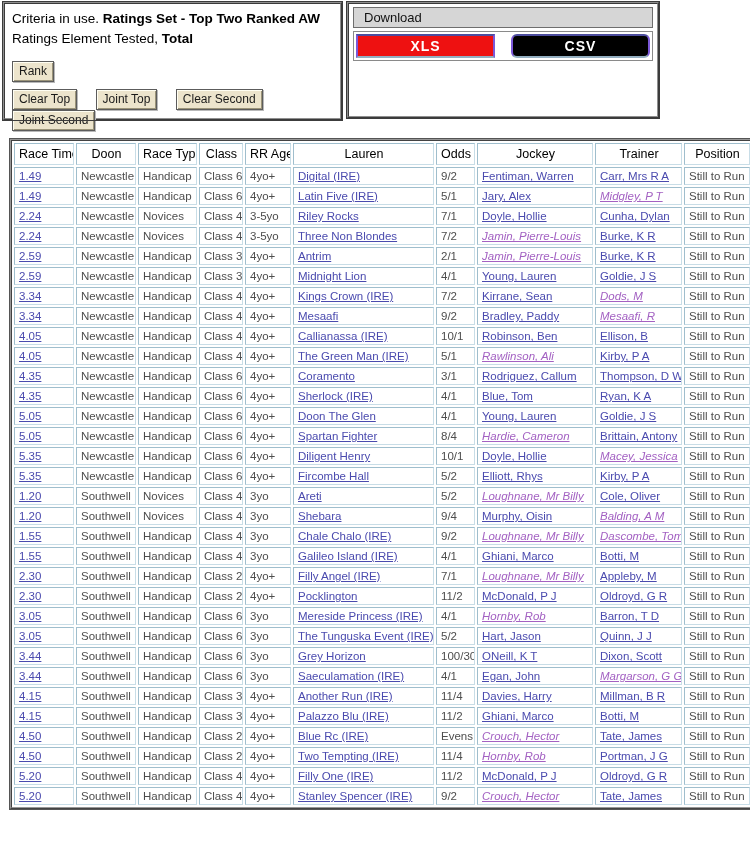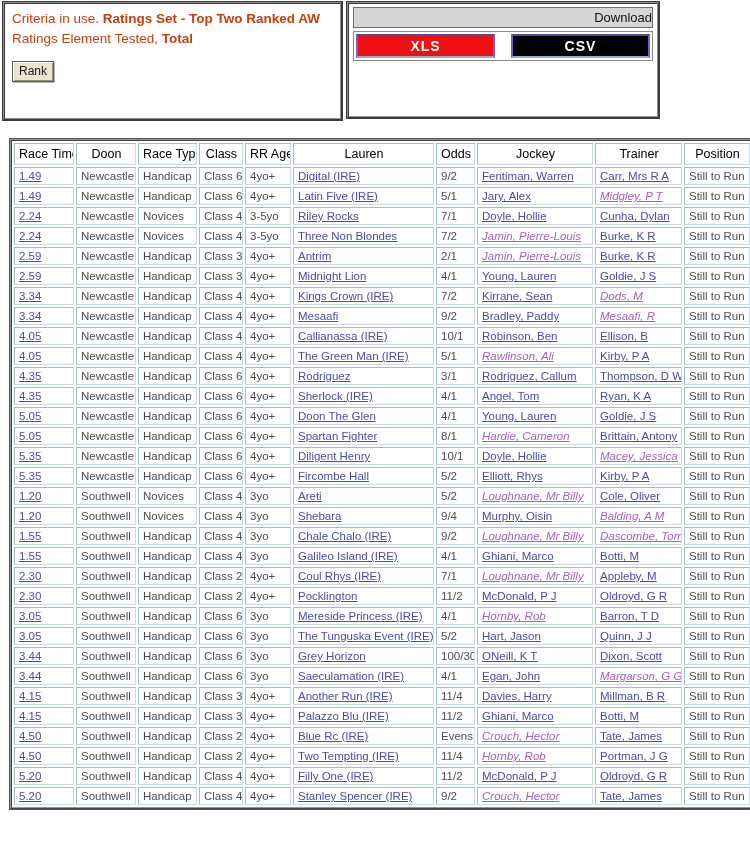--- a/index.html
+++ b/index.html
@@ -12,49 +12,49 @@
   a { text-decoration:underline; color:var(--link,#4a4aae); cursor:pointer; }
   a.visited { color:var(--visited,#a361c2);font-style:italic; }
 
   
   .top-row { display:flex; align-items:flex-start; margin:2px 0 0 3px; }
   .criteria-box {
     width:339px; height:118px; background:#fff;
     border:2px ridge #8f8f8f; outline:1px solid #3c3c3c;
     padding:5px 7px;
   }
-  .criteria-text { margin:0 0 11px 0; font-size:13.5px; line-height:1.5; color:#c2410c; }
+  .criteria-text { margin:0 0 11px 0; font-size:13.5px; line-height:1.5; color:#000000; }
   .criteria-text b { font-weight:bold; }
   .btn {
     display:inline-block; background:var(--button-bg,#ece4cc);
     border:1px solid #5c5c5c;
     box-shadow: inset 1px 1px 0 #fffef2, inset -1px -1px 0 #9b9479, 1px 1px 0 #b9b9b9;
     font-size:12px; color:#1a1a1a; padding:2px 6px 3px 6px; margin-right:14px;
     font-family:"Liberation Sans", sans-serif; cursor:pointer;
   }
   .rank-row { margin-bottom:7px; }
 
   .download-box {
     width:312px; height:116px; background:#fff; margin-left:5px;
     border:2px ridge #8f8f8f; outline:1px solid #3c3c3c;
     padding:3px 4px;
   }
   .dl-header {
-    height:21px; line-height:19px; text-align:right; font-size:13px; color:#111;
+    height:21px; line-height:19px; text-align:left; font-size:13px; color:#111;
     background:var(--dl-header-bg,#d6d6d6); border:1px solid #6e6e6e; margin-bottom:3px;padding-left:10px;
   }
   .dl-grid { border:1px solid #8a8a8a; padding:2px; display:flex; gap:16px; }
   .dl-cell {
     flex:1; height:24px; line-height:20px; text-align:center;
     font-size:14px; font-weight:bold; color:#fff; letter-spacing:1px;
     border:2px solid; border-color:#4d4d9e var(--dl-border,#7b58d8) #93aec0 var(--dl-border,#7b58d8);
     cursor:pointer;
   }
   .dl-xls { background:var(--xls-bg,#ee1111); }
-  .dl-csv { background:var(--csv-bg,#000000); }
+  .dl-csv { background:var(--csv-bg,#000000);border-radius:6px; }
 
   
   table.race {
     margin:19px 0 0 10px;
     border-collapse:separate; border-spacing:2px;
     border:2px ridge #979797; outline:1px solid #555;
     table-layout:fixed; width:729px; background:#fff;
   }
   table.race th, table.race td {
     border:1px solid; border-color:#9fbecd #c8dde7 #c8dde7 #9fbecd;
@@ -68,20 +68,26 @@
 </head>
 <body>
 
 <div class="top-row">
 
   <div class="criteria-box">
     <p class="criteria-text"><span>Criteria in use. </span><b>Ratings Set - Top Two Ranked AW</b><br>
     <span>Ratings Element Tested, </span><b>Total</b></p>
     <div class="rank-row">
       <button class="btn">Rank</button>
+    </div>
+    <div>
+      <button class="btn">Clear Top</button>
+      <button class="btn">Joint Top</button>
+      <button class="btn">Clear Second</button>
+      <button class="btn">Joint Second</button>
     </div>
   </div>
 
   <div class="download-box">
     <div class="dl-header">Download</div>
     <div class="dl-grid">
       <div class="dl-cell dl-xls">XLS</div>
       <div class="dl-cell dl-csv">CSV</div>
     </div>
   </div>
@@ -235,35 +241,35 @@
     <td><a class="visited">Rawlinson, Ali</a></td>
     <td><a>Kirby, P A</a></td>
     <td>Still to Run</td>
   </tr>
       <tr>
     <td><a>4.35</a></td>
     <td>Newcastle</td>
     <td>Handicap</td>
     <td>Class 6</td>
     <td>4yo+</td>
-    <td><a>Rodriguez</a></td>
+    <td><a>Coramento</a></td>
     <td>3/1</td>
     <td><a>Rodriguez, Callum</a></td>
     <td><a>Thompson, D W</a></td>
     <td>Still to Run</td>
   </tr>
       <tr>
     <td><a>4.35</a></td>
     <td>Newcastle</td>
     <td>Handicap</td>
     <td>Class 6</td>
     <td>4yo+</td>
     <td><a>Sherlock (IRE)</a></td>
     <td>4/1</td>
-    <td><a>Angel, Tom</a></td>
+    <td><a>Blue, Tom</a></td>
     <td><a>Ryan, K A</a></td>
     <td>Still to Run</td>
   </tr>
       <tr>
     <td><a>5.05</a></td>
     <td>Newcastle</td>
     <td>Handicap</td>
     <td>Class 6</td>
     <td>4yo+</td>
     <td><a>Doon The Glen</a></td>
@@ -272,21 +278,21 @@
     <td><a>Goldie, J S</a></td>
     <td>Still to Run</td>
   </tr>
       <tr>
     <td><a>5.05</a></td>
     <td>Newcastle</td>
     <td>Handicap</td>
     <td>Class 6</td>
     <td>4yo+</td>
     <td><a>Spartan Fighter</a></td>
-    <td>8/1</td>
+    <td>8/4</td>
     <td><a class="visited">Hardie, Cameron</a></td>
     <td><a>Brittain, Antony</a></td>
     <td>Still to Run</td>
   </tr>
       <tr>
     <td><a>5.35</a></td>
     <td>Newcastle</td>
     <td>Handicap</td>
     <td>Class 6</td>
     <td>4yo+</td>
@@ -355,21 +361,21 @@
     <td><a>Ghiani, Marco</a></td>
     <td><a>Botti, M</a></td>
     <td>Still to Run</td>
   </tr>
       <tr>
     <td><a>2.30</a></td>
     <td>Southwell</td>
     <td>Handicap</td>
     <td>Class 2</td>
     <td>4yo+</td>
-    <td><a>Coul Rhys (IRE)</a></td>
+    <td><a>Filly Angel (IRE)</a></td>
     <td>7/1</td>
     <td><a class="visited">Loughnane, Mr Billy</a></td>
     <td><a>Appleby, M</a></td>
     <td>Still to Run</td>
   </tr>
       <tr>
     <td><a>2.30</a></td>
     <td>Southwell</td>
     <td>Handicap</td>
     <td>Class 2</td>

